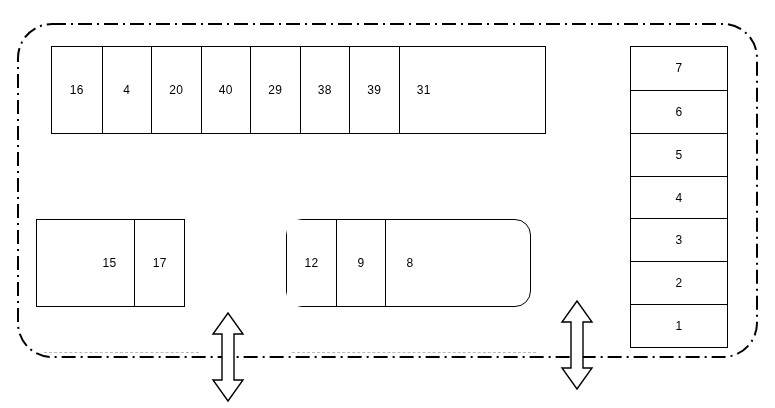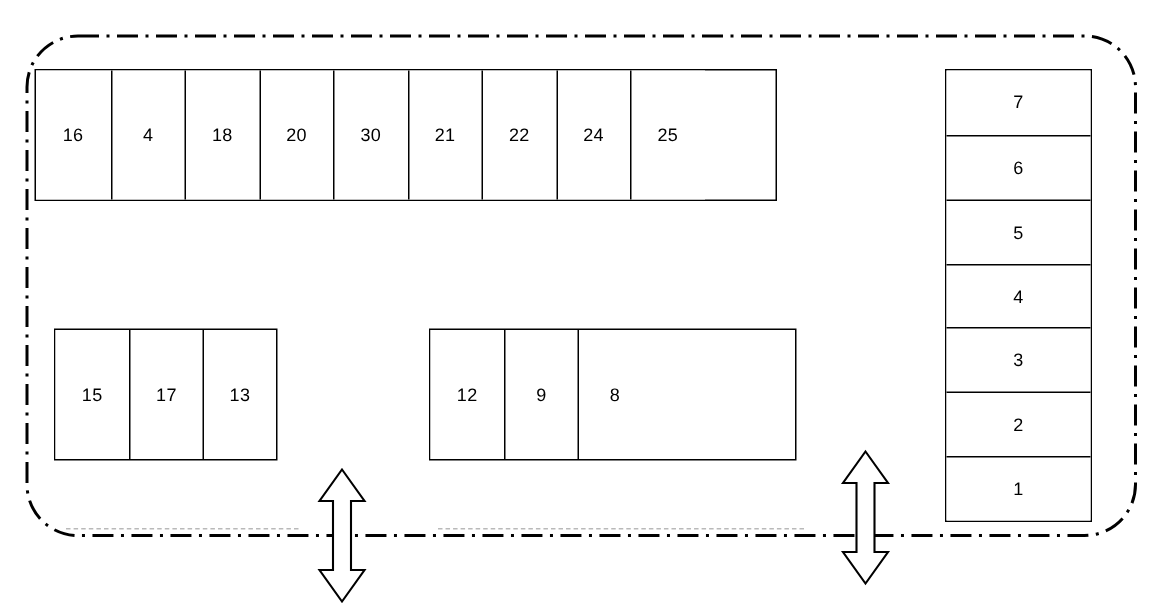--- a/index.html
+++ b/index.html
@@ -66,41 +66,42 @@
   
   .bay-group.horizontal .bay + .bay {
     border-left: 1.3px solid #000000;
   }
   
   .bay-group.vertical .bay + .bay {
     border-top: 1.3px solid #000000;
   }
 
   #row-top {
-    left: 23px;
+    left: 51px;
     top: 46px;
     width: 495px;
     height: 88px;
   }
   #row-top .bay { width: 49.5px; height: 100%; }
 
   #row-left {
     left: 36px;
     top: 219px;
     width: 149px;
     height: 88px;
     justify-content: flex-end;
   }
   #row-left .bay { width: 49.67px; height: 100%; }
 
   #row-middle {
     left: 286px;
     top: 219px;
     width: 245px;
     height: 88px;
+    border-radius: 16px;
   }
   #row-middle .bay { width: 49px; height: 100%; }
 
   #col-right {
     left: 630px;
     top: 46px;
     width: 98px;
     height: 302px;
   }
   #col-right .bay { width: 100%; height: 43.14px; }
@@ -124,33 +125,31 @@
       <rect x="4" y="4" width="739" height="333" rx="34" ry="34" fill="none" stroke="#000000" stroke-width="2" stroke-dasharray="14 5 2 5"></rect>
     </svg>
   </div>
 
   <div class="guide-line" id="guide-left" style="left:44px; top:352px; width:155px;"></div>
   <div class="guide-line" id="guide-right" style="left:292px; top:352px; width:244px;"></div>
 
   <div class="bay-group horizontal" id="row-top">
     <div class="bay">16</div>
     <div class="bay">4</div>
-    <div class="bay">18</div>
     <div class="bay">20</div>
-    <div class="bay">30</div>
-    <div class="bay">21</div>
-    <div class="bay">22</div>
-    <div class="bay">24</div>
-    <div class="bay">25</div>
+    <div class="bay">40</div>
+    <div class="bay">29</div>
+    <div class="bay">38</div>
+    <div class="bay">39</div>
+    <div class="bay">31</div>
   </div>
 
   <div class="bay-group horizontal" id="row-left">
     <div class="bay">15</div>
     <div class="bay">17</div>
-    <div class="bay">13</div>
   </div>
 
   <div class="bay-group horizontal" id="row-middle">
     <div class="bay">12</div>
     <div class="bay">9</div>
     <div class="bay">8</div>
   </div>
 
   <div class="bay-group vertical" id="col-right">
     <div class="bay">7</div>

